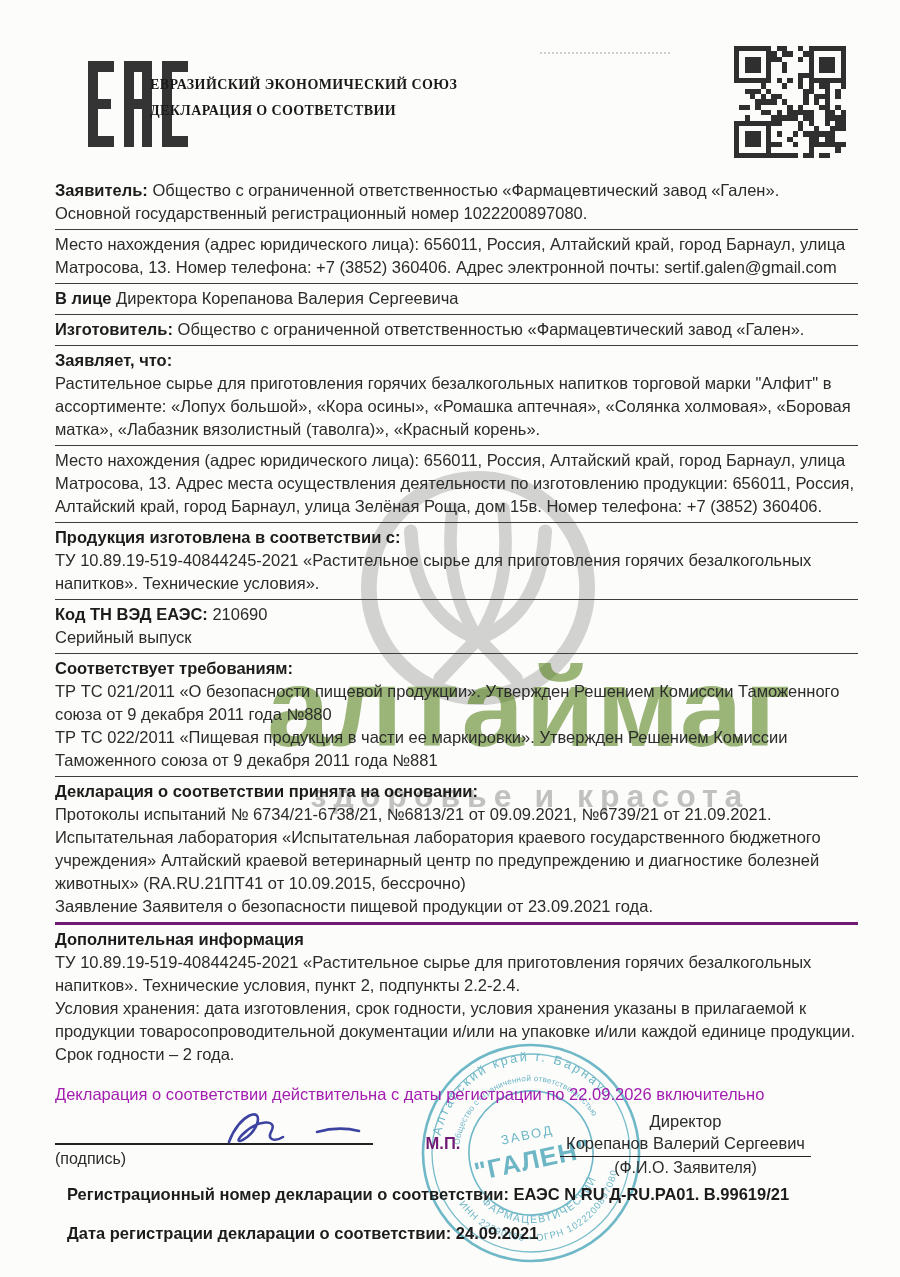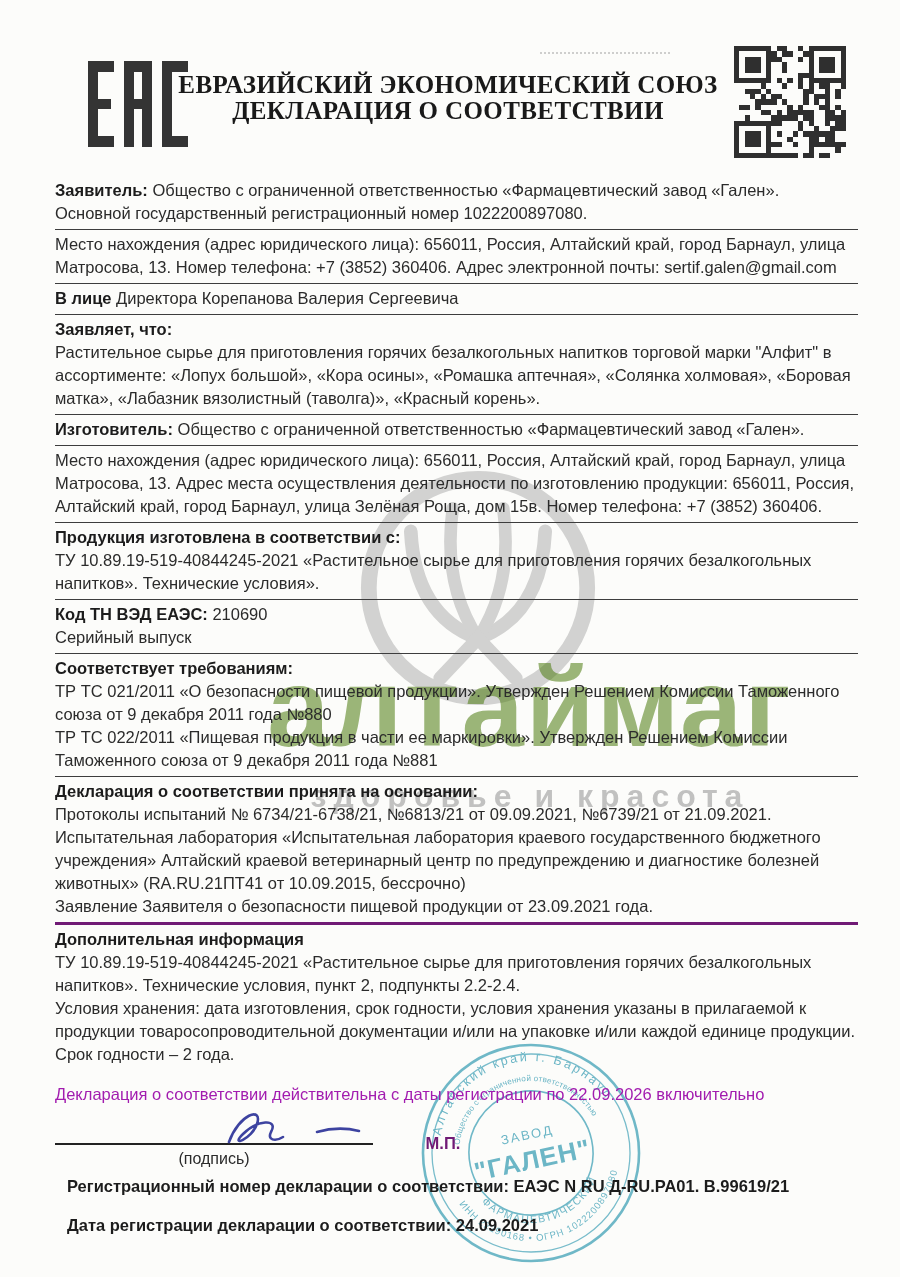--- a/index.html
+++ b/index.html
@@ -5,23 +5,23 @@
   html,body{margin:0;padding:0;background:#e8e8e6;}
   .page{
     position:relative;width:900px;height:1277px;margin:0 auto;
     background:#fcfcfa;overflow:hidden;
     font-family:"Liberation Sans","DejaVu Sans",sans-serif;
     color:#2b2b2b;
   }
   
   .eac-logo{position:absolute;left:88px;top:60px;width:100px;height:88px;}
   .doc-title{
-    position:absolute;left:168px;top:72px;width:560px;text-align:center;
+    position:absolute;left:150px;top:72px;width:560px;
     font-family:"Liberation Serif","DejaVu Serif",serif;font-weight:700;
-    font-size:25px;line-height:26px;color:#191919;letter-spacing:.4px;
+    font-size:14px;line-height:26px;color:#191919;letter-spacing:.4px;
   }
   .qr{position:absolute;left:734px;top:46px;width:112px;height:112px;}
   .scan-dots{position:absolute;left:540px;top:52px;width:130px;height:6px;
     border-top:2px dotted rgba(120,120,120,.35);}
   
   .wm{position:absolute;z-index:0;}
   .wm-emblem{left:352px;top:462px;width:252px;height:252px;opacity:.38;}
   .wm-brand{
     left:180px;top:648px;width:700px;text-align:center;
     font-size:112px;font-weight:700;color:#4d7c0f;opacity:.55;
@@ -42,21 +42,21 @@
   .section.no-rule{border-bottom:none;}
   .section.thick-rule{border-bottom:3px solid #701a75;}
   .section p{margin:0;}
   b,.b{font-weight:700;color:#1c1c1c;text-align:center;}
   .validity{margin-top:13px;font-weight:400;color:#a21caf;}
   
   .sig-row{display:flex;margin-top:4px;align-items:flex-start;}
   .sig-col1{width:318px;position:relative;}
   .sig-line{height:33px;border-bottom:2px solid #222;position:relative;}
   .sig-scribble{position:absolute;left:150px;top:-8px;width:190px;height:48px;}
-  .sig-caption{text-align:center;font-size:16px;padding-top:2px;}
+  .sig-caption{text-align:left;font-size:16px;padding-top:2px;}
   .sig-col2{width:140px;text-align:center;font-weight:700;padding-top:22px;color:#701a75;}
   .sig-col3{flex:1;text-align:center;}
   .dir-title{line-height:22px;}
   .dir-name{display:inline-block;border-bottom:1.6px solid #222;padding:0 6px 1px;}
   .fio-caption{font-size:16px;line-height:21px;}
   .reg-line{margin-top:5px;padding-left:12px;font-weight:700;color:#1c1c1c;}
   .date-line{margin-top:16px;padding-left:12px;font-weight:700;color:#1c1c1c;}
   svg text{font-family:"Liberation Sans","DejaVu Sans",sans-serif;}
 </style>
 </head>
@@ -382,26 +382,26 @@
 
     <div class="section">
       <p>Место нахождения (адрес юридического лица): 656011, Россия, Алтайский край, город Барнаул, улица Матросова, 13. Номер телефона: +7 (3852) 360406. Адрес электронной почты: sertif.galen@gmail.com</p>
     </div>
 
     <div class="section">
       <p><b>В лице</b><span> Директора Корепанова Валерия Сергеевича</span></p>
     </div>
 
     <div class="section">
+      <p><b>Изготовитель:</b><span> Общество с ограниченной ответственностью «Фармацевтический завод «Гален».</span></p>
+    </div>
+
+    <div class="section">
       <p><b>Заявляет, что:</b></p>
       <p>Растительное сырье для приготовления горячих безалкогольных напитков торговой марки "Алфит" в ассортименте: «Лопух большой», «Кора осины», «Ромашка аптечная», «Солянка холмовая», «Боровая матка», «Лабазник вязолистный (таволга)», «Красный корень».</p>
-    </div>
-
-    <div class="section">
-      <p><b>Изготовитель:</b><span> Общество с ограниченной ответственностью «Фармацевтический завод «Гален».</span></p>
     </div>
 
     <div class="section">
       <p>Место нахождения (адрес юридического лица): 656011, Россия, Алтайский край, город Барнаул, улица Матросова, 13. Адрес места осуществления деятельности по изготовлению продукции: 656011, Россия, Алтайский край, город Барнаул, улица Зелёная Роща, дом 15в. Номер телефона: +7 (3852) 360406.</p>
     </div>
 
     <div class="section">
       <p><b>Продукция изготовлена в соответствии с:</b></p>
       <p>ТУ 10.89.19-519-40844245-2021 «Растительное сырье для приготовления горячих безалкогольных напитков». Технические условия».</p>
     </div>
@@ -439,20 +439,25 @@
           <svg class="sig-scribble" viewBox="0 0 190 48">
             <g fill="none" stroke="#3d43a0" stroke-width="2.6" stroke-linecap="round">
               <path d="M24,40 C34,12 58,4 52,22 C47,37 24,46 38,32 C52,18 74,16 66,30 C62,38 70,40 78,35"></path>
               <path d="M112,30 C126,26 142,26 154,29"></path>
             </g>
           </svg>
         </div>
         <div class="sig-caption">(подпись)</div>
       </div>
       <div class="sig-col2">М.П.</div>
+      <div class="sig-col3">
+        <div class="dir-title">Директор</div>
+        <div><span class="dir-name">Корепанов Валерий Сергеевич</span></div>
+        <div class="fio-caption">(Ф.И.О. Заявителя)</div>
+      </div>
     </div>
 
     <div class="reg-line">
       <span>Регистрационный номер декларации о соответствии:</span><span> ЕАЭС N RU Д-RU.РА01. В.99619/21</span>
     </div>
 
     <div class="date-line">
       <span>Дата регистрации декларации о соответствии:</span><span> 24.09.2021</span>
     </div>
 

